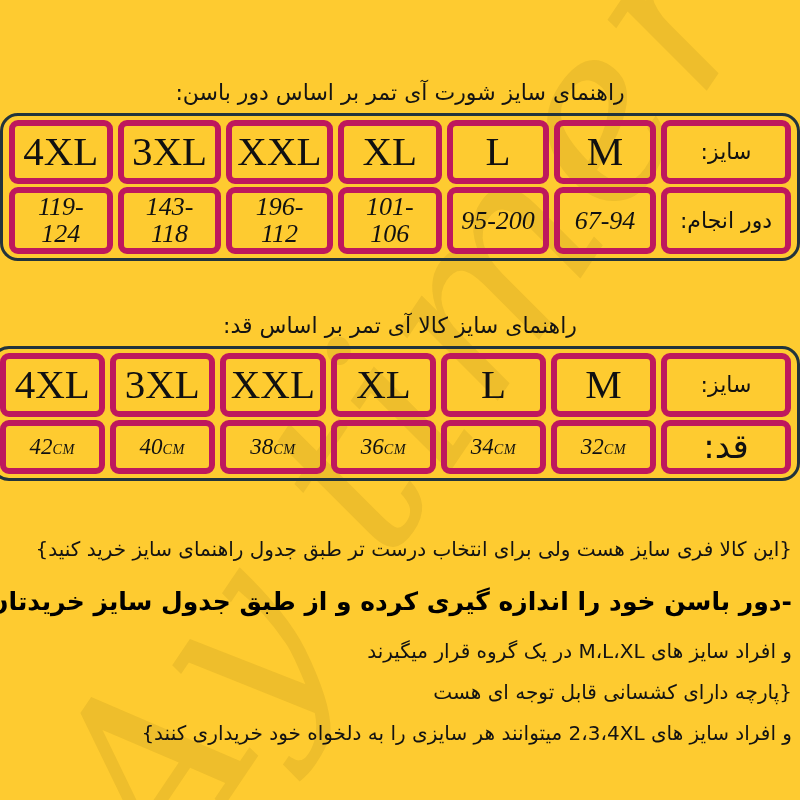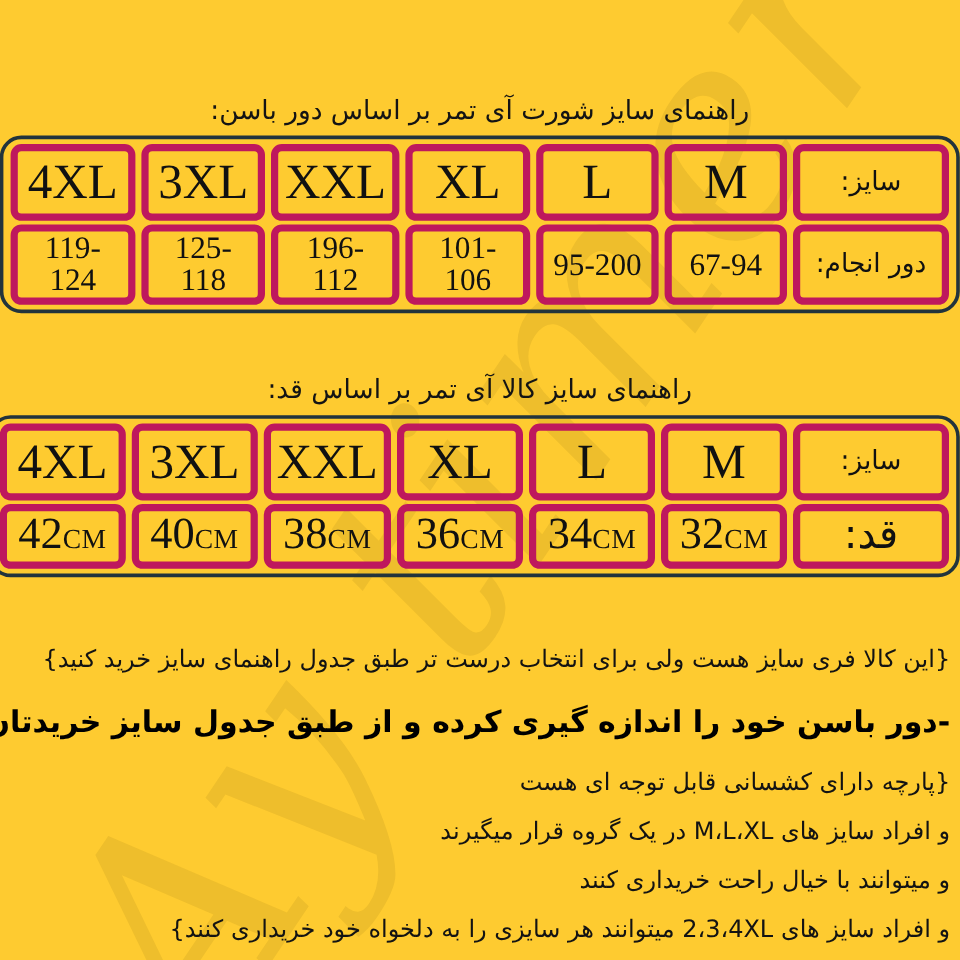--- a/index.html
+++ b/index.html
@@ -68,22 +68,23 @@
   td.lbl { min-width: 108px; }
   td.hdr-lbl { font-size: 22px; height: 52px; }
   td.row-lbl { font-size: 22px; height: 36px; }
   #height-table td.row-lbl { font-size: 34px; height: 42px; }
   
   td.val {
     font-family: "Liberation Serif", serif;
     font-size: 26px;
     height: 36px;
     direction: ltr;
+    font-style: italic;
   }
-  #height-table td.val { font-size: 37px; height: 42px; }
+  #height-table td.val { font-size: 23px; height: 42px; }
   td.val .unit { font-size: 0.62em; letter-spacing: 0.5px; }
 
   .notes {
     margin-top: 56px;
     padding: 0 8px 0 4px;
     text-align: right;
   }
   .notes p.note {
     margin: 0 0 17px 0;
     font-size: 20px;
@@ -119,21 +120,21 @@
               <td class="hdr-size">XXL</td>
               <td class="hdr-size">3XL</td>
               <td class="hdr-size">4XL</td>
             </tr>
             <tr>
               <td class="lbl row-lbl">دور انجام:</td>
               <td class="val">67-94</td>
               <td class="val">95-200</td>
               <td class="val">101-106</td>
               <td class="val">196-112</td>
-              <td class="val">125-118</td>
+              <td class="val">143-118</td>
               <td class="val">119-124</td>
             </tr>
           </tbody>
         </table>
     </section>
 
     <section>
       <h2 class="tbl-title second">راهنمای سایز کالا آی تمر بر اساس قد:</h2>
       <table class="size-table" id="height-table">
           <tbody>
@@ -155,20 +156,19 @@
               <td class="val">40<span class="unit">CM</span></td>
               <td class="val">42<span class="unit">CM</span></td>
             </tr>
           </tbody>
         </table>
     </section>
 
     <section class="notes" id="notes">
         <p class="note">{این کالا فری سایز هست ولی برای انتخاب درست تر طبق جدول راهنمای سایز خرید کنید}</p>
         <p class="note em">-دور باسن خود را اندازه گیری کرده و از طبق جدول سایز خریدتان را انجام دهید.</p>
+        <p class="note">و افراد سایز های M،L،XL در یک گروه قرار میگیرند</p>
         <p class="note">{پارچه دارای کشسانی قابل توجه ای هست</p>
-        <p class="note">و افراد سایز های M،L،XL در یک گروه قرار میگیرند</p>
-        <p class="note">و میتوانند با خیال راحت خریداری کنند</p>
         <p class="note">و افراد سایز های 2،3،4XL میتوانند هر سایزی را به دلخواه خود خریداری کنند}</p>
       </section>
 
   </div>
 </div>
 
 </body></html>

